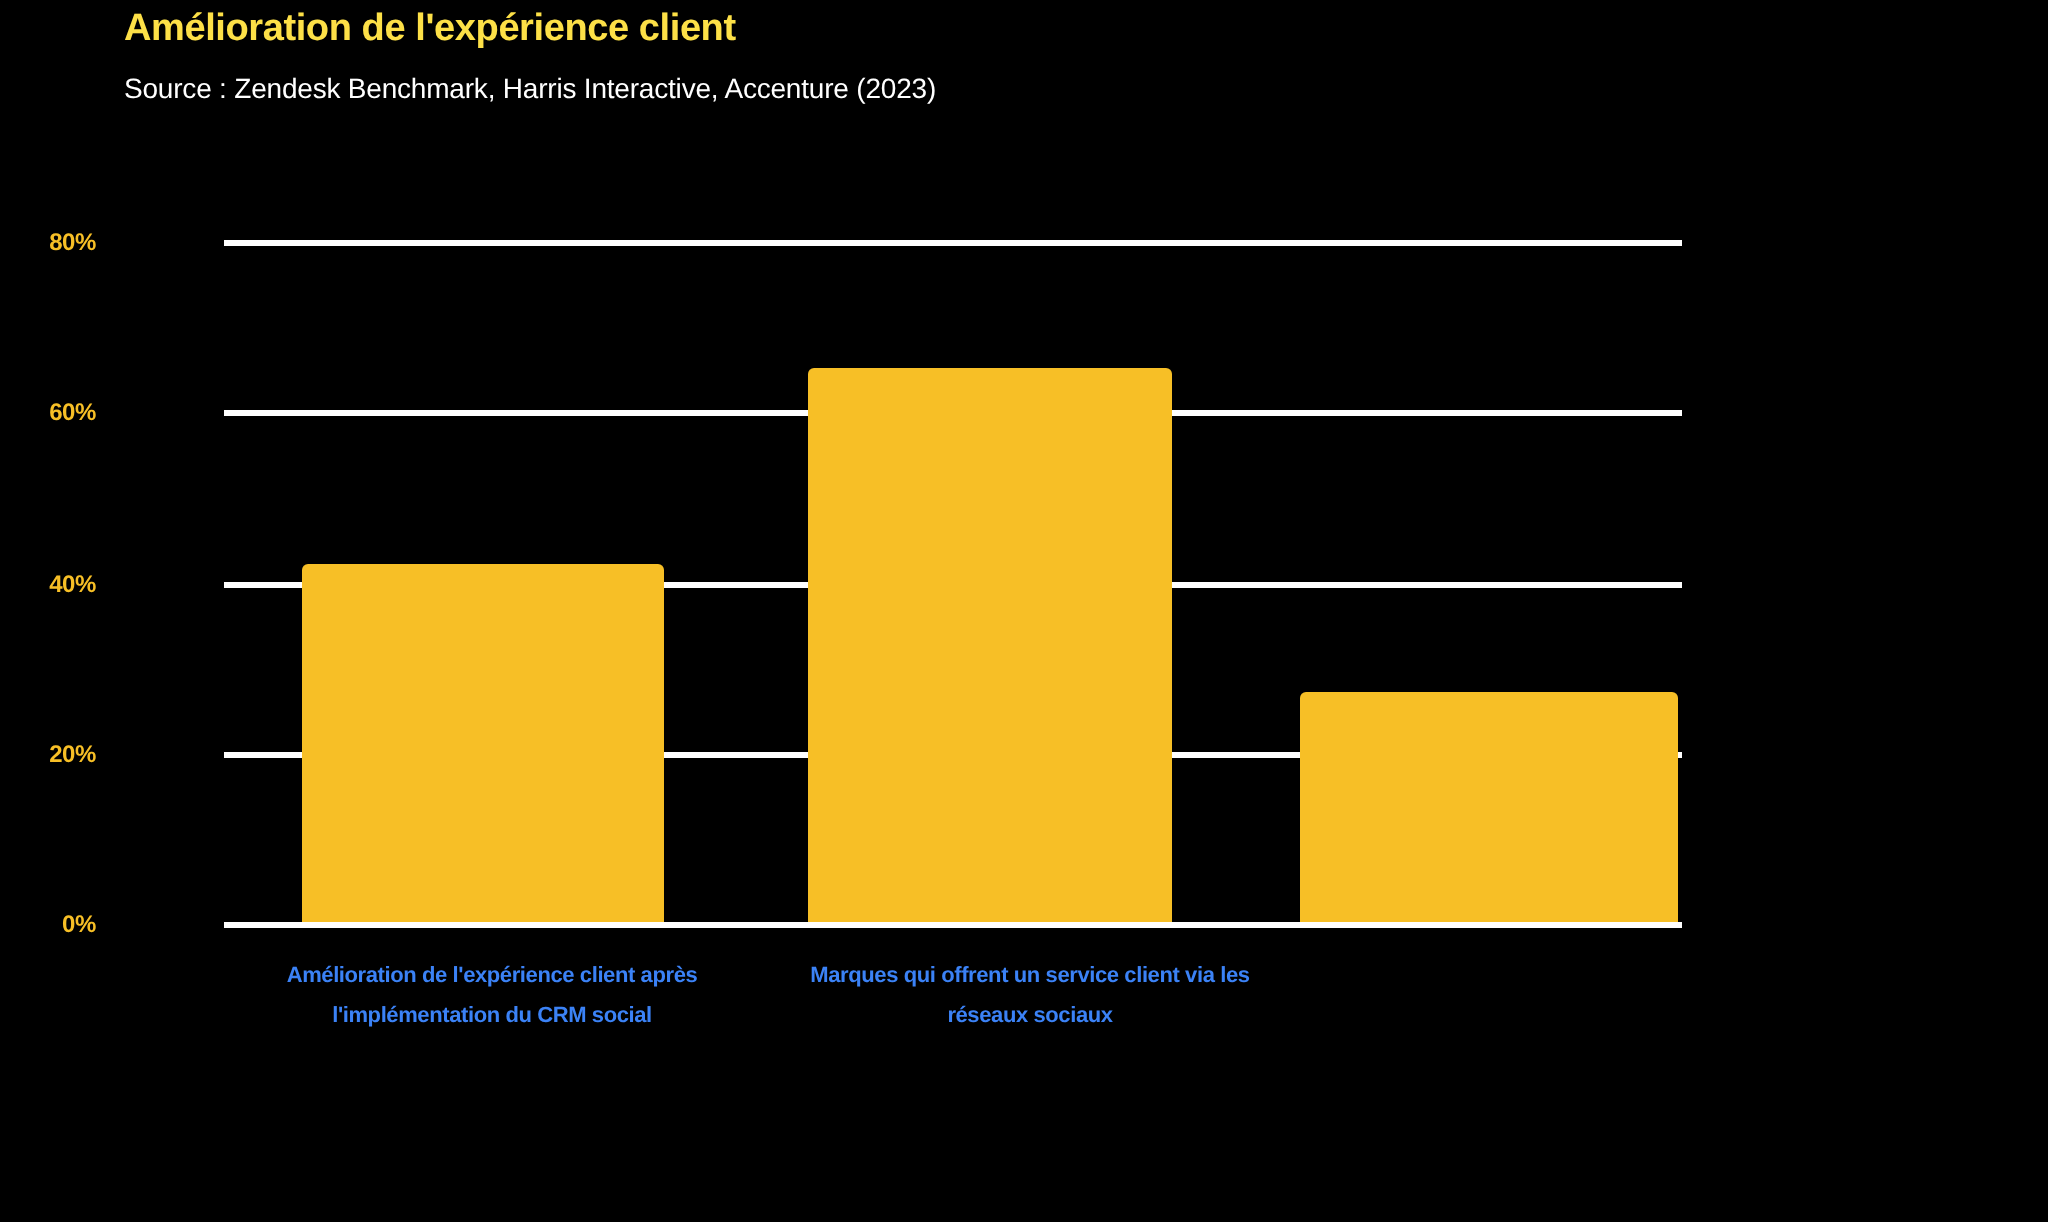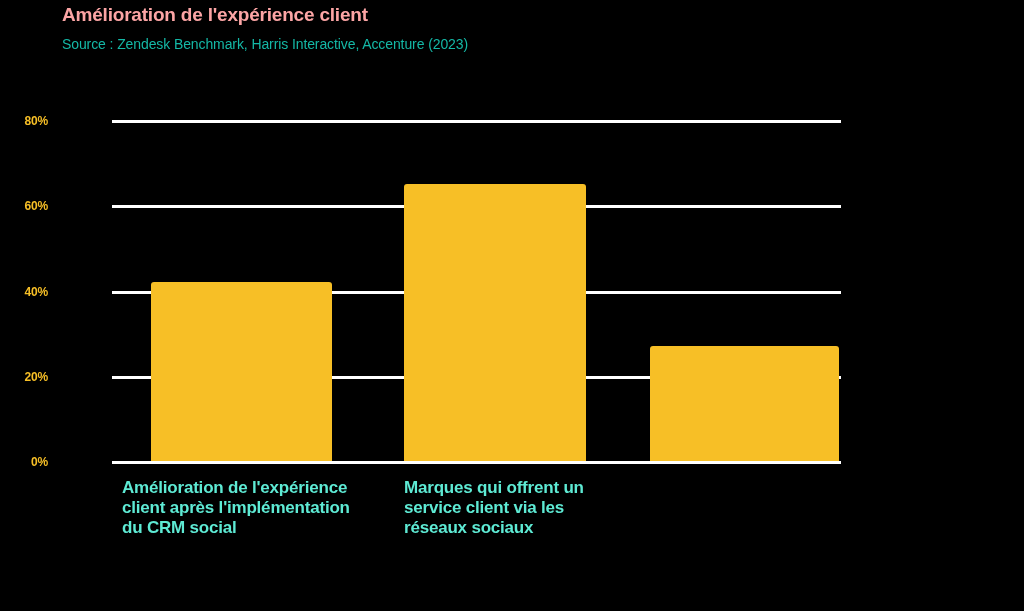--- a/index.html
+++ b/index.html
@@ -24,31 +24,31 @@
   }
 
   
   .chart-title {
     position: absolute;
     left: 62px;
     top: 4px;
     font-size: 19px;
     font-weight: bold;
     letter-spacing: -0.2px;
-    color: #fca5a5;
+    color: #fde047;
     white-space: nowrap;
   }
   .chart-source {
     position: absolute;
     left: 62px;
     top: 36px;
     font-size: 14px;
     font-weight: normal;
     letter-spacing: -0.1px;
-    color: #14b8a6;
+    color: #ffffff;
     white-space: nowrap;
   }
 
   
   .plot-area {
     position: absolute;
     left: 112px;
     top: 120px;
     width: 729px;
     height: 343px;
@@ -100,24 +100,24 @@
   .xlabels-layer {
     position: absolute;
     left: 0;
     top: 478px;
     width: 1024px;
     height: 120px;
   }
   .xlabel {
     position: absolute;
     top: 0;
-    text-align: left;
-    font-size: 17px;
+    text-align: center;
+    font-size: 11px;
     font-weight: bold;
-    color: #5eead4;
+    color: #3b82f6;
     line-height: 20px;
     letter-spacing: -0.2px;
   }
 </style>
 </head>
 <body>
 
 <div id="chart-root">
 
   <div class="chart-title">Amélioration de l'expérience client</div>

